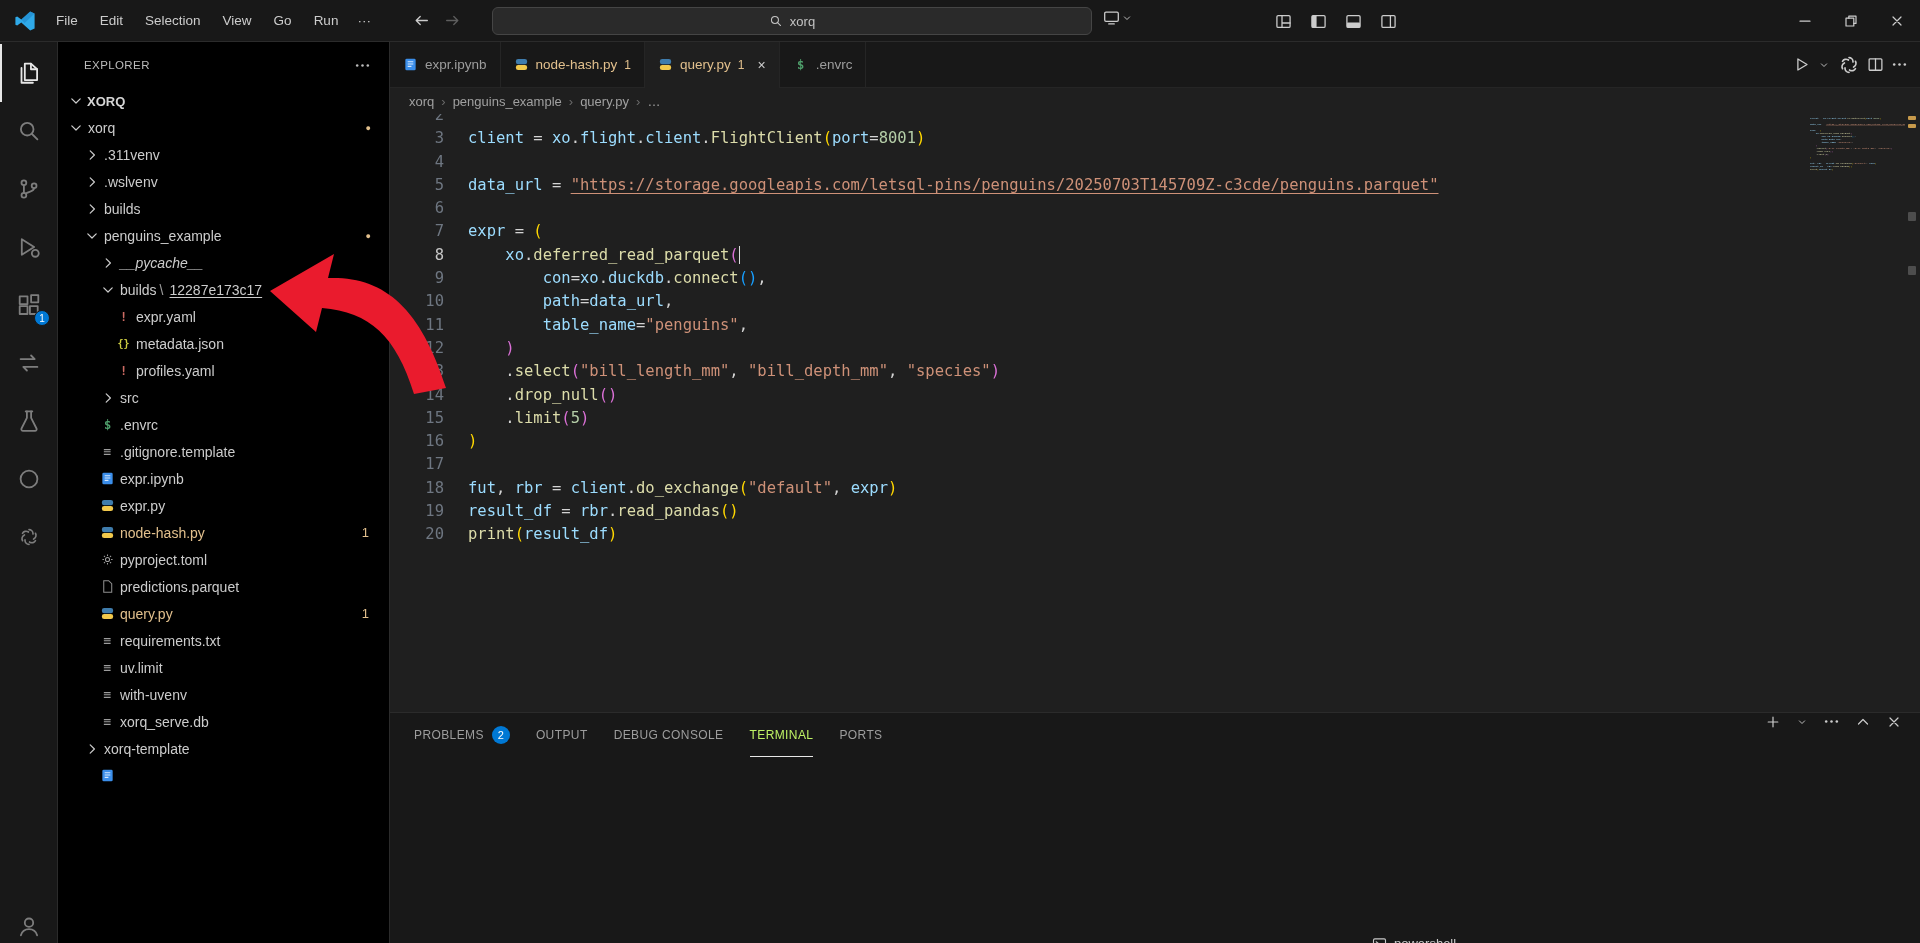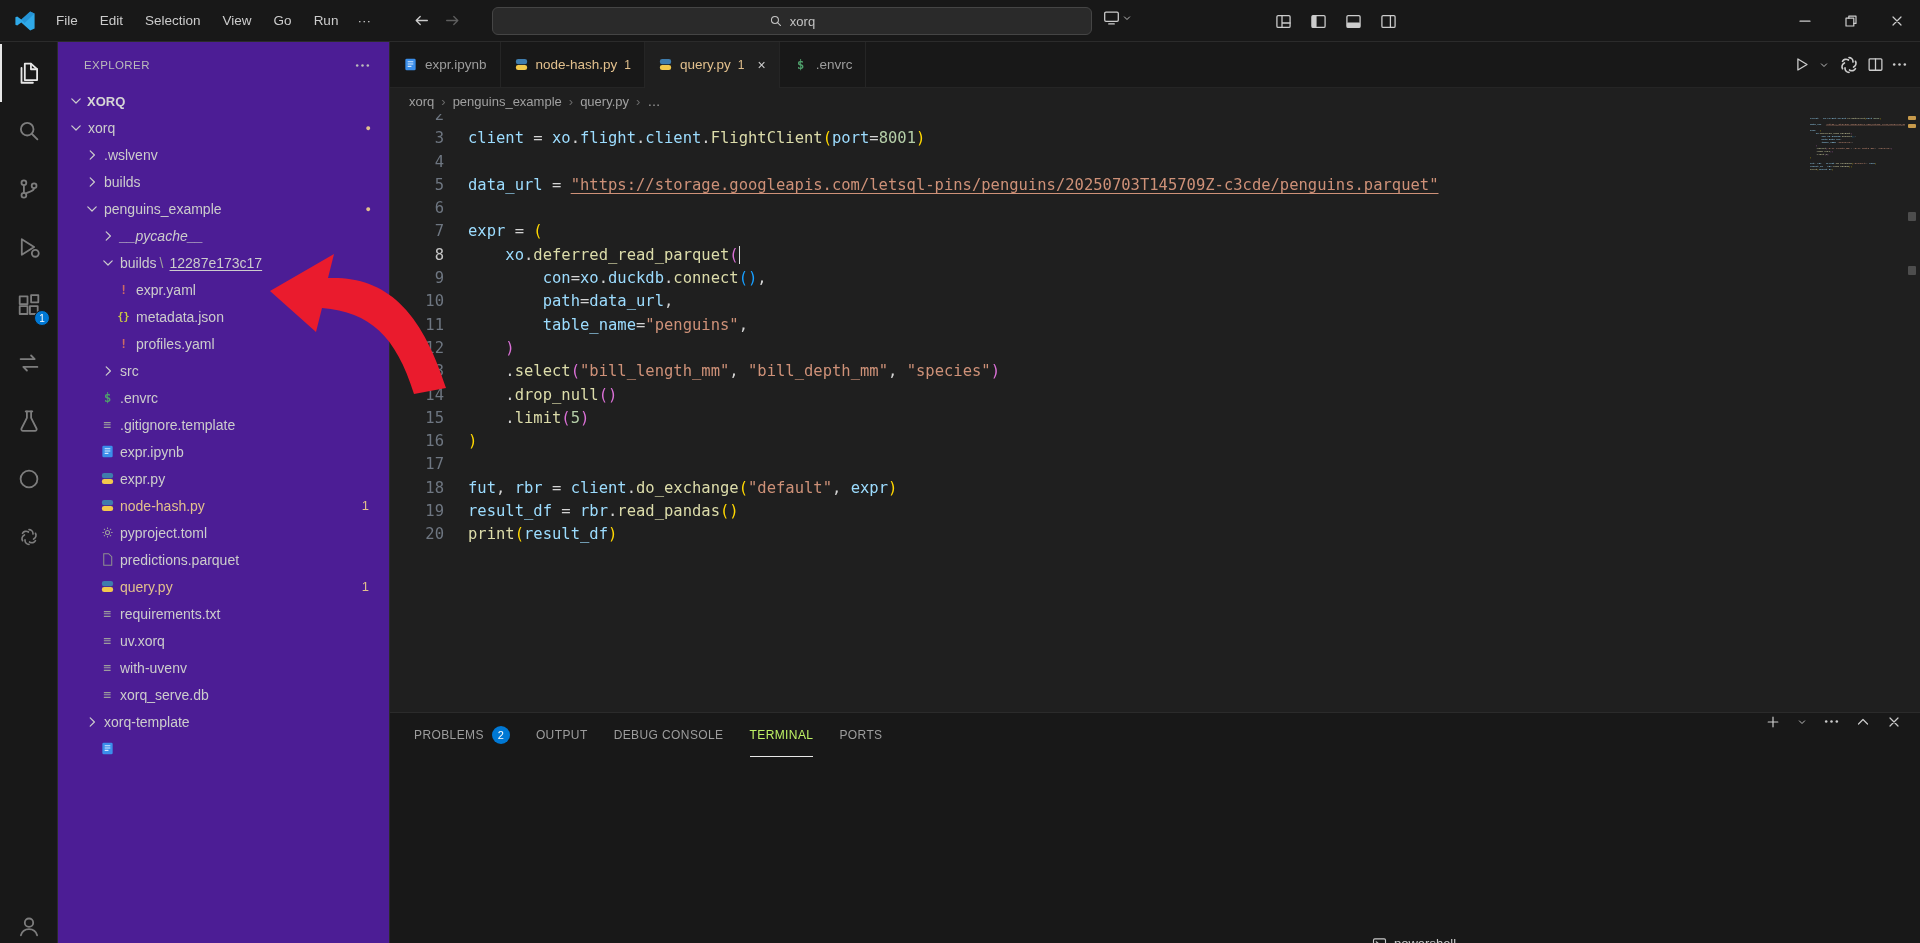--- a/index.html
+++ b/index.html
@@ -28,21 +28,21 @@
   #main{flex:1;display:flex;min-height:0}
 
   
   #activitybar{width:58px;flex:none;background:#181818;border-right:1px solid #2b2b2b;position:relative;padding-top:2px}
   .abitem{width:57px;height:58px;display:flex;align-items:center;justify-content:center;color:#7d7d7d;position:relative}
   .abitem.active{color:#e7e7e7;box-shadow:inset 2px 0 0 #e7e7e7}
   .abbadge{position:absolute;right:7px;bottom:8px;min-width:16px;height:16px;border-radius:9px;background:#0078d4;color:#fff;font-size:10px;display:flex;align-items:center;justify-content:center;padding:0 4px;border:1px solid #181818}
   .abbottom{position:absolute;left:0;bottom:-12px}
 
   
-  #sidebar{width:332px;flex:none;background:#4c1d95;border-right:1px solid #2b2b2b;display:flex;flex-direction:column;overflow:hidden}
+  #sidebar{width:332px;flex:none;background:#000000;border-right:1px solid #2b2b2b;display:flex;flex-direction:column;overflow:hidden}
   #sbheader{height:46px;flex:none;display:flex;align-items:center;justify-content:space-between;padding:0 18px 0 26px;color:#bbbbbb;font-size:11.5px;letter-spacing:.4px}
   #sbsection{height:26px;flex:none;display:flex;align-items:center;font-weight:700;font-size:13px;color:#d5d5d5;padding-left:8px;gap:2px}
   #tree{flex:1;overflow:hidden}
   .trow{display:flex;align-items:center;height:27px;font-size:14px;color:#cccccc;white-space:nowrap}
   .slot{width:19px;flex:none;display:flex;align-items:center;justify-content:center;color:#cccccc}
   .ci{display:inline-block;width:16px;text-align:center;font-size:12px;font-family:"DejaVu Sans Mono",monospace;line-height:16px}
   .tlabel{margin-left:3px}
   .mod{color:#e2c08d}
   .underl{text-decoration:underline;text-underline-offset:2px}
   .tsep{color:#9d9d9d;margin:0 3px}
@@ -341,20 +341,29 @@
           <div class="trow" style="padding-left: 8px;">
             <span class="slot">
               <svg width="16" height="16" viewBox="0 0 16 16" fill="none" stroke="currentColor" stroke-width="1.2" stroke-linecap="round" stroke-linejoin="round">
                 <path d="M3.8 5.8L8 10l4.2-4.2"></path>
               </svg>
             </span>
             <span class="tlabel">xorq</span>
             <span class="tspace"></span>
             <span class="gitdot">●</span>
           </div>
+          <div class="trow" style="padding-left: 24px;">
+            <span class="slot">
+              <svg width="16" height="16" viewBox="0 0 16 16" fill="none" stroke="currentColor" stroke-width="1.2" stroke-linecap="round" stroke-linejoin="round">
+                <path d="M6.2 3.8L10.4 8l-4.2 4.2"></path>
+              </svg>
+            </span>
+            <span class="tlabel">.311venv</span>
+            <span class="tspace"></span>
+          </div>
           <div class="trow" style="padding-left: 24px; text-align: right;">
             <span class="slot">
               <svg width="16" height="16" viewBox="0 0 16 16" fill="none" stroke="currentColor" stroke-width="1.2" stroke-linecap="round" stroke-linejoin="round">
                 <path d="M6.2 3.8L10.4 8l-4.2 4.2"></path>
               </svg>
             </span>
             <span class="tlabel">.wslvenv</span>
             <span class="tspace"></span>
           </div>
           <div class="trow" style="padding-left: 24px;">
@@ -505,21 +514,21 @@
             <span class="slot">
               <span class="ci" style="color:#9d9d9d;font-size:13px">≡</span>
             </span>
             <span class="tlabel">requirements.txt</span>
             <span class="tspace"></span>
           </div>
           <div class="trow" style="padding-left: 40px;">
             <span class="slot">
               <span class="ci" style="color:#9d9d9d;font-size:13px">≡</span>
             </span>
-            <span class="tlabel">uv.xorq</span>
+            <span class="tlabel">uv.limit</span>
             <span class="tspace"></span>
           </div>
           <div class="trow" style="padding-left: 40px;">
             <span class="slot">
               <span class="ci" style="color:#9d9d9d;font-size:13px">≡</span>
             </span>
             <span class="tlabel">with-uvenv</span>
             <span class="tspace"></span>
           </div>
           <div class="trow" style="padding-left: 40px;">

